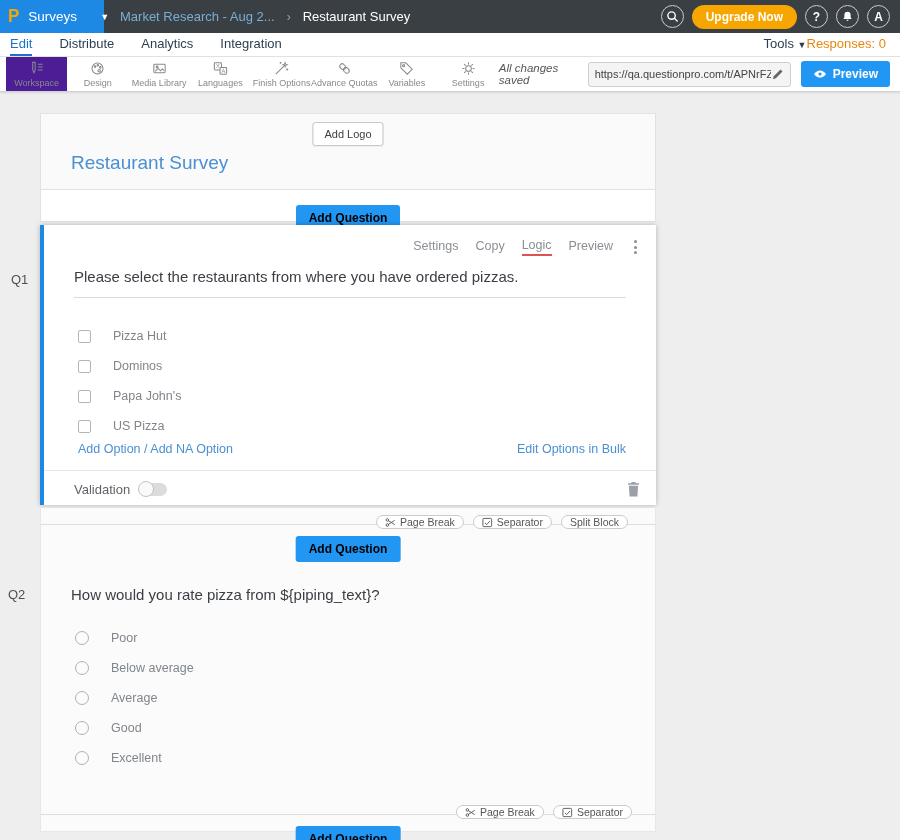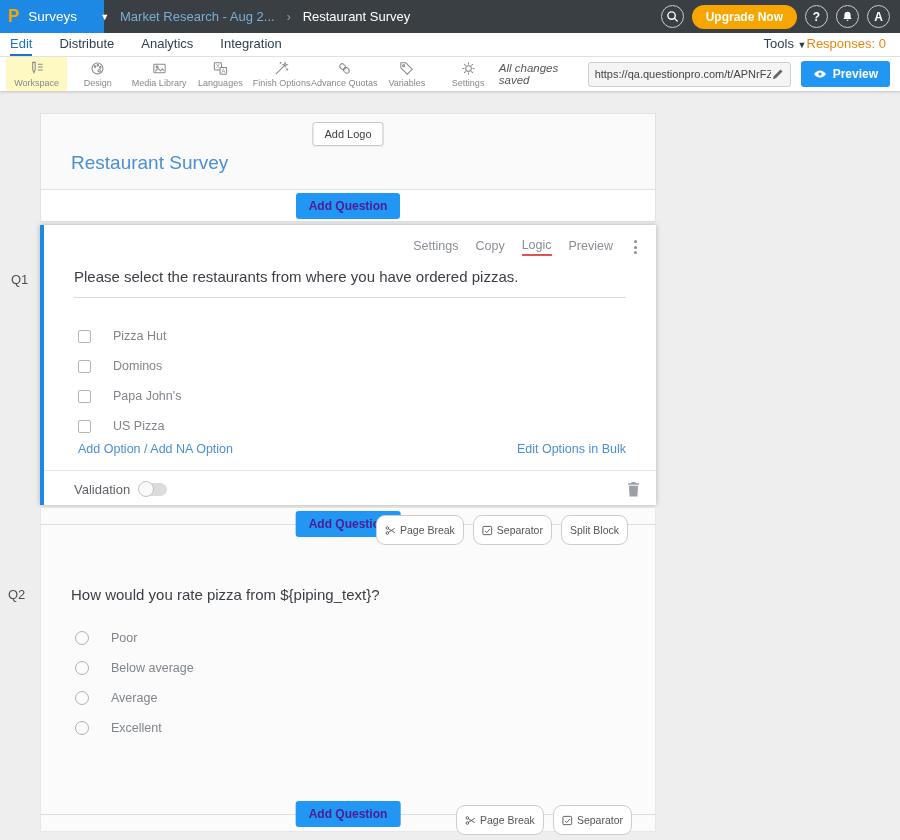--- a/index.html
+++ b/index.html
@@ -24,40 +24,40 @@
   .nav-tab { margin-right:27px; color:#2c3e50; cursor:pointer; padding-bottom:3px; }
   .nav-tab.active { color:#1a73c8; border-bottom:2px solid #1a73c8; }
   .nav-right { margin-left:auto; display:flex; align-items:center; }
   .tools-link { color:#2c3e50; cursor:pointer; }
   .tools-caret { font-size:9px; color:#2c3e50; }
   .responses { color:#e8860d; }
 
   
   .toolbar { height:35px; background:#fff; display:flex; align-items:stretch; padding-left:6px; border-bottom:1px solid #d2d2d2; box-shadow:0 1px 2px rgba(0,0,0,.10); position:relative; z-index:2; }
   .tool-item { width:64px; display:flex; flex-direction:column; align-items:center; justify-content:center; gap:1px; cursor:pointer; }
-  .tool-item.active { background:#fef9c3; }
+  .tool-item.active { background:#4c1d95; }
   .tool-label { font-size:9px; color:#85898e; white-space:nowrap; }
   .tool-icon svg { display:block; }
   .toolbar-right { margin-left:auto; display:flex; align-items:center; gap:10px; padding-right:10px; }
   .saved-status { font-style:italic; font-size:11.5px; color:#555; }
   .url-box { display:flex; align-items:center; background:#f4f4f4; border:1px solid #cfcfcf; border-radius:3px; height:25px; padding:0 6px; width:206px; }
   .url-input { border:none; background:transparent; font-size:11px; color:#444; width:176px; outline:none; font-family:"Liberation Sans", sans-serif; }
   .pencil-btn { cursor:pointer; display:flex; }
   .preview-btn { background:#2196f3; color:#fff; border:none; border-radius:3px; height:26px; padding:0 12px; font-size:12px; font-weight:bold; display:flex; align-items:center; gap:6px; cursor:pointer; }
 
   
   .content { position:relative; height:748px; background:#eeeeee; overflow:hidden; }
   .column { position:absolute; left:40px; top:21px; width:616px; }
 
   .header-card { position:relative; background:#fafafa; border:1px solid #e2e2e2; height:77px; }
   .add-logo-btn { position:absolute; left:50%; transform:translateX(-50%); top:8px; background:#fff; border:1px solid #c8c8c8; border-radius:3px; padding:5px 11px; font-size:11px; color:#3b3f44; cursor:pointer; box-shadow:0 1px 1px rgba(0,0,0,.05); }
   .survey-title { position:absolute; left:30px; top:38px; font-size:19px; color:#4a90d2; cursor:text; }
 
   .add-q-strip { background:#fff; border:1px solid #e2e2e2; border-top:none; height:32px; display:flex; align-items:center; justify-content:center; }
-  .add-q-btn { background:#2196f3; color:#4c1d95; border:none; border-radius:3px; padding:6px 13px; font-size:12px; font-weight:bold; cursor:pointer; }
+  .add-q-btn { background:#2196f3; color:#000000; border:none; border-radius:3px; padding:6px 13px; font-size:12px; font-weight:bold; cursor:pointer;margin-top:25px; }
 
   
   .q1-card { position:relative; margin-top:3px; height:280px; background:#fff; border-left:4px solid #1e88e5; box-shadow:0 0 5px rgba(0,0,0,.25); }
   .q-gutter-label { position:absolute; left:-33px; font-size:13px; color:#4c5055; }
   .q1-card .q-gutter-label { top:47px; }
   .q1-header { display:flex; justify-content:flex-end; align-items:center; gap:17px; padding:13px 15px 0 0; font-size:12.5px; color:#8a8f94; }
   .menu-item { cursor:pointer; padding-bottom:2px; }
   .menu-item.active { border-bottom:2px solid #e05252; }
   .dots-btn { display:flex; flex-direction:column; gap:2.5px; padding:2px 4px; cursor:pointer; }
   .dots-btn i { width:3px; height:3px; border-radius:50%; background:#8a8f94; }
@@ -76,21 +76,21 @@
   .toggle { position:relative; width:27px; height:13px; background:#dcdcdc; border-radius:7px; cursor:pointer; }
   .toggle-knob { position:absolute; left:-2px; top:-1.5px; width:16px; height:16px; border-radius:50%; background:#fafafa; border:1px solid #c2c2c2; }
   .trash-btn { margin-left:auto; cursor:pointer; display:flex; }
 
   
   .q2-wrap { position:relative; margin-top:3px; height:324px; background:#fbfbfb; border:1px solid #e7e7e7; border-top:none; }
   .divider-row { position:relative; height:34px; }
   .divider-line { position:absolute; left:0; right:0; top:16px; border-top:1px solid #dedede; }
   .divider-row .add-q-btn { position:absolute; left:50%; transform:translateX(-50%); top:3px; }
   .small-btns { position:absolute; right:27px; top:7px; display:flex; gap:9px; }
-  .small-btn { background:#fff; border:1px solid #ccc; border-radius:9px; padding:8px 8px; font-size:10.5px; color:#555; display:flex; align-items:center; gap:4px; cursor:pointer; white-space:nowrap; }
+  .small-btn { background:#fff; border:1px solid #ccc; border-radius:9px; padding:0 8px; font-size:10.5px; color:#555; display:flex; align-items:center; gap:4px; cursor:pointer; white-space:nowrap; }
   .divider-bottom { position:absolute; left:0; right:0; bottom:0; height:32px; }
   .divider-bottom .divider-line { top:15px; }
   .divider-bottom .add-q-btn { top:2px; }
   .divider-bottom .small-btns { top:6px; right:23px; }
 
   .q2-wrap .q-gutter-label { top:79px; }
   .q2-text { margin:44px 30px 0 30px; font-size:15px; color:#3b3f44; cursor:text; }
   .q2-options { margin:12px 30px 0 34px; }
 </style>
 </head>
@@ -345,20 +345,24 @@
         <div class="opt-row">
           <span class="radio"></span>
           <span class="opt-label">Below average</span>
         </div>
         <div class="opt-row">
           <span class="radio"></span>
           <span class="opt-label">Average</span>
         </div>
         <div class="opt-row">
           <span class="radio"></span>
+          <span class="opt-label">Good</span>
+        </div>
+        <div class="opt-row">
+          <span class="radio"></span>
           <span class="opt-label">Excellent</span>
         </div>
       </div>
 
       <div class="divider-row divider-bottom">
         <div class="divider-line"></div>
         <button class="add-q-btn">Add Question</button>
         <span class="small-btns">
           <button class="small-btn">
             <svg width="11" height="11" viewBox="0 0 12 12">

